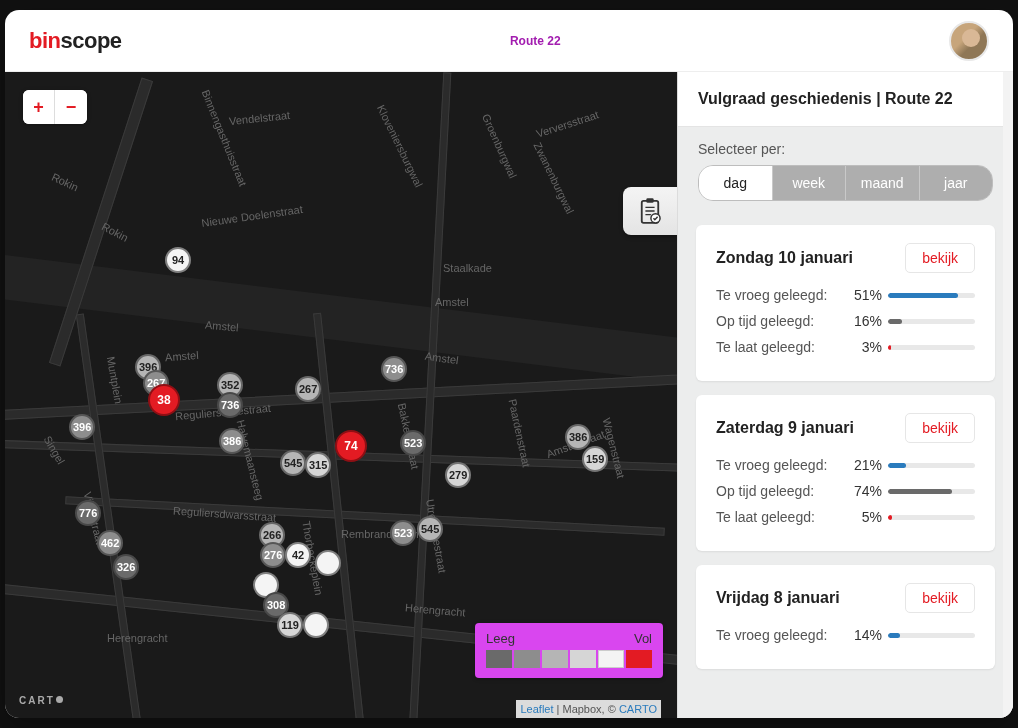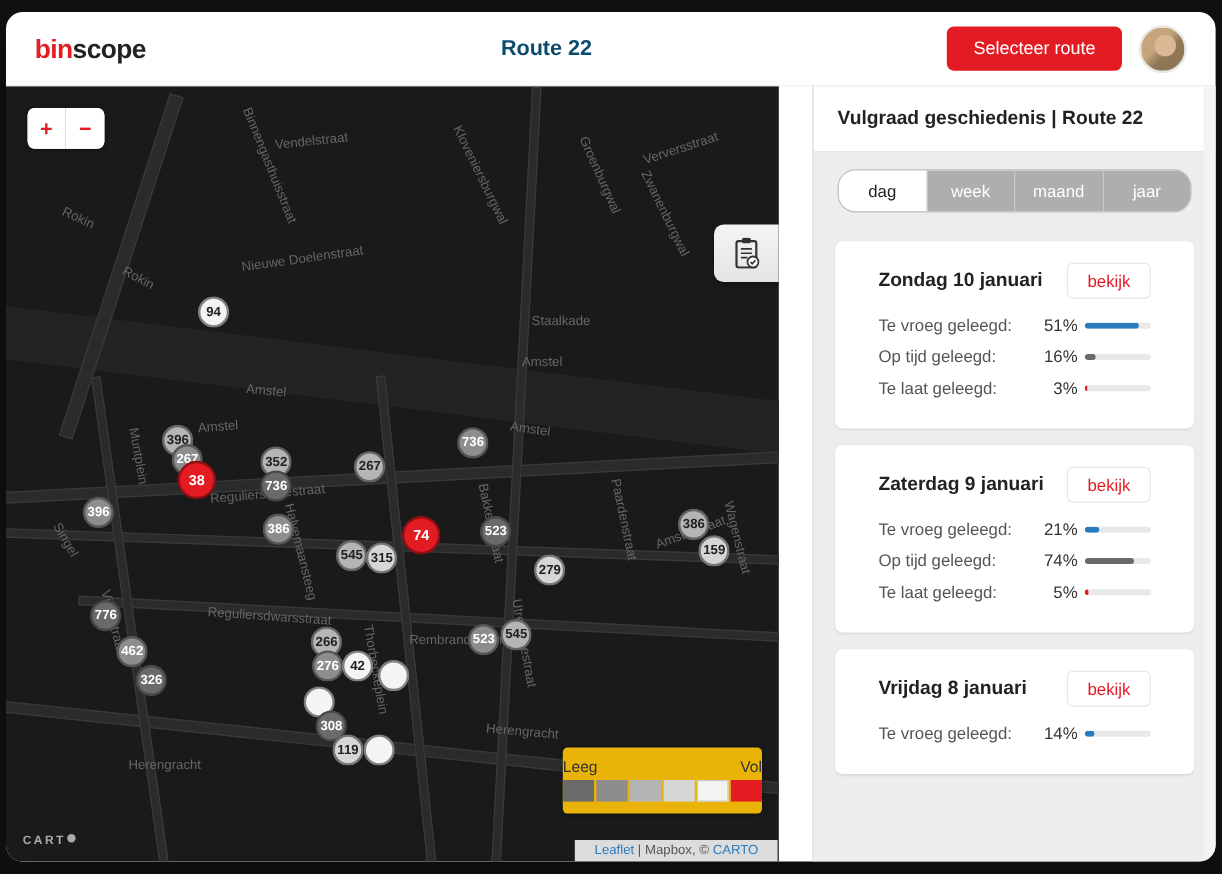--- a/index.html
+++ b/index.html
@@ -23,21 +23,21 @@
   .topbar {
     height: 62px;
     display: flex;
     align-items: center;
     justify-content: space-between;
     padding: 0 24px;
     border-bottom: 1px solid #eee;
   }
   .logo { font-weight: 700; font-size: 22px; color: #222; letter-spacing: -0.5px; }
   .logo .accent { color: #e31b23; }
-  .route-title { font-weight: 600; font-size: 18px; color: #0c4a6e; }
+  .route-title { font-weight: 600; font-size: 12px; color: #a21caf; }
   .top-right { display: flex; align-items: center; gap: 14px; }
   .select-route-btn {
     background: #e31b23;
     color: #fff;
     border: none;
     padding: 10px 22px;
     border-radius: 6px;
     font-size: 15px;
     font-weight: 500;
     cursor: pointer;
@@ -136,44 +136,43 @@
   }
   .g1{background:#6a6a6a;color:#fff;}
   .g2{background:#8d8d8d;color:#fff;}
   .g3{background:#b5b5b5;}
   .g4{background:#d6d6d6;}
   .g5{background:#f4f4f4;}
   .full{background:#e31b23;color:#fff;border-color:#8f0f14;width:32px;height:32px;font-size:12px;}
   .legend{
     position:absolute;
     bottom:40px;right:14px;
-    background:#eab308;
-    padding:8px 0 10px;
+    background:#d946ef;
+    padding:8px 11px 10px;
     border-radius:4px;
     z-index:20;
     box-shadow:0 1px 4px rgba(0,0,0,.3);
   }
   .legend-labels{display:flex;justify-content:space-between;font-size:13px;color:#333;margin-bottom:4px;}
   .legend-swatches{display:flex;gap:2px;}
   .legend-swatches span{width:26px;height:18px;display:inline-block;}
   .attr{
-    position:absolute;bottom:0;right:1px;
+    position:absolute;bottom:0;right:16px;
     background:rgba(255,255,255,.85);
-    font-size:11px;color:#555;padding:3px 16px;z-index:20;
+    font-size:11px;color:#555;padding:3px 4px;z-index:20;
   }
   .attr a{color:#2a7bbd;text-decoration:none;}
   .carto{position:absolute;bottom:12px;left:14px;color:#aaa;font-size:10px;font-weight:700;letter-spacing:2px;z-index:20;}
   .carto .dot{display:inline-block;width:7px;height:7px;background:#aaa;border-radius:50%;margin:0 1px;vertical-align:1px;}
   
   .sidebar {
     width: 336px;
     background: #eceded;
     overflow-y: auto;
     border-left:1px solid #dcdcdc;
-    margin-left:28px;
   }
   .side-header{
     background:#fff;
     padding:18px 20px;
     font-weight:700;
     font-size:16px;
     color:#222;
     border-bottom:1px solid #e4e4e4;
   }
   .filter-block{padding:14px 20px 10px;}
@@ -181,21 +180,21 @@
   .seg{
     display:flex;border-radius:15px;overflow:hidden;border:1px solid #bdbdbd;align-items:center;
   }
   .seg button{
     flex:1;border:none;padding:9px 0;font-size:14px;cursor:pointer;
     background:#aeaeae;color:#fff;border-right:1px solid #c9c9c9;
   }
   .seg button:last-child{border-right:none;}
   .seg button.active{background:#fff;color:#222;}
   .day-card{
-    background:#fff;border-radius:6px;margin:14px 18px;padding:18px 36px 16px;
+    background:#fff;border-radius:6px;margin:14px 18px;padding:18px 20px 16px;
     box-shadow:0 1px 2px rgba(0,0,0,.08);
   }
   .day-head{display:flex;justify-content:space-between;align-items:center;margin-bottom:14px;}
   .day-title{font-weight:700;font-size:16px;color:#222;}
   .view-btn{
     border:1px solid #e6e6e6;background:#fff;color:#e31b23;
     padding:6px 16px;border-radius:5px;font-size:14px;cursor:pointer;font-weight:500;
   }
   .metric{display:flex;align-items:center;gap:6px;margin:10px 0;font-size:14px;color:#555;}
   .metric-label{width:120px;}
@@ -210,21 +209,20 @@
 </head>
 <body>
 
 <div class="app">
   <div class="topbar">
     <div class="logo">
       <span class="accent">bin</span><span>scope</span>
     </div>
     <div class="route-title">Route 22</div>
     <div class="top-right">
-      <button class="select-route-btn">Selecteer route</button>
       <div class="avatar"></div>
     </div>
   </div>
   <div class="scroll-track"></div>
 
   <div class="content">
     <div class="map">
 
       <div class="river"></div>
       <div class="road" style="top:0;left:90px;width:12px;height:300px;transform:rotate(18deg);"></div>
@@ -333,20 +331,21 @@
 
       <div class="attr">
         <a>Leaflet</a><span> | Mapbox, © </span><a>CARTO</a>
       </div>
       <div class="carto"><span>CART</span><span class="dot"></span></div>
     </div>
 
     <div class="sidebar">
       <div class="side-header">Vulgraad geschiedenis | Route 22</div>
       <div class="filter-block">
+        <div class="filter-label">Selecteer per:</div>
         <div class="seg">
           <button class="active">dag</button>
           <button>week</button>
           <button>maand</button>
           <button>jaar</button>
         </div>
       </div>
       <div id="days-host">
           <div class="day-card">
             <div class="day-head">

